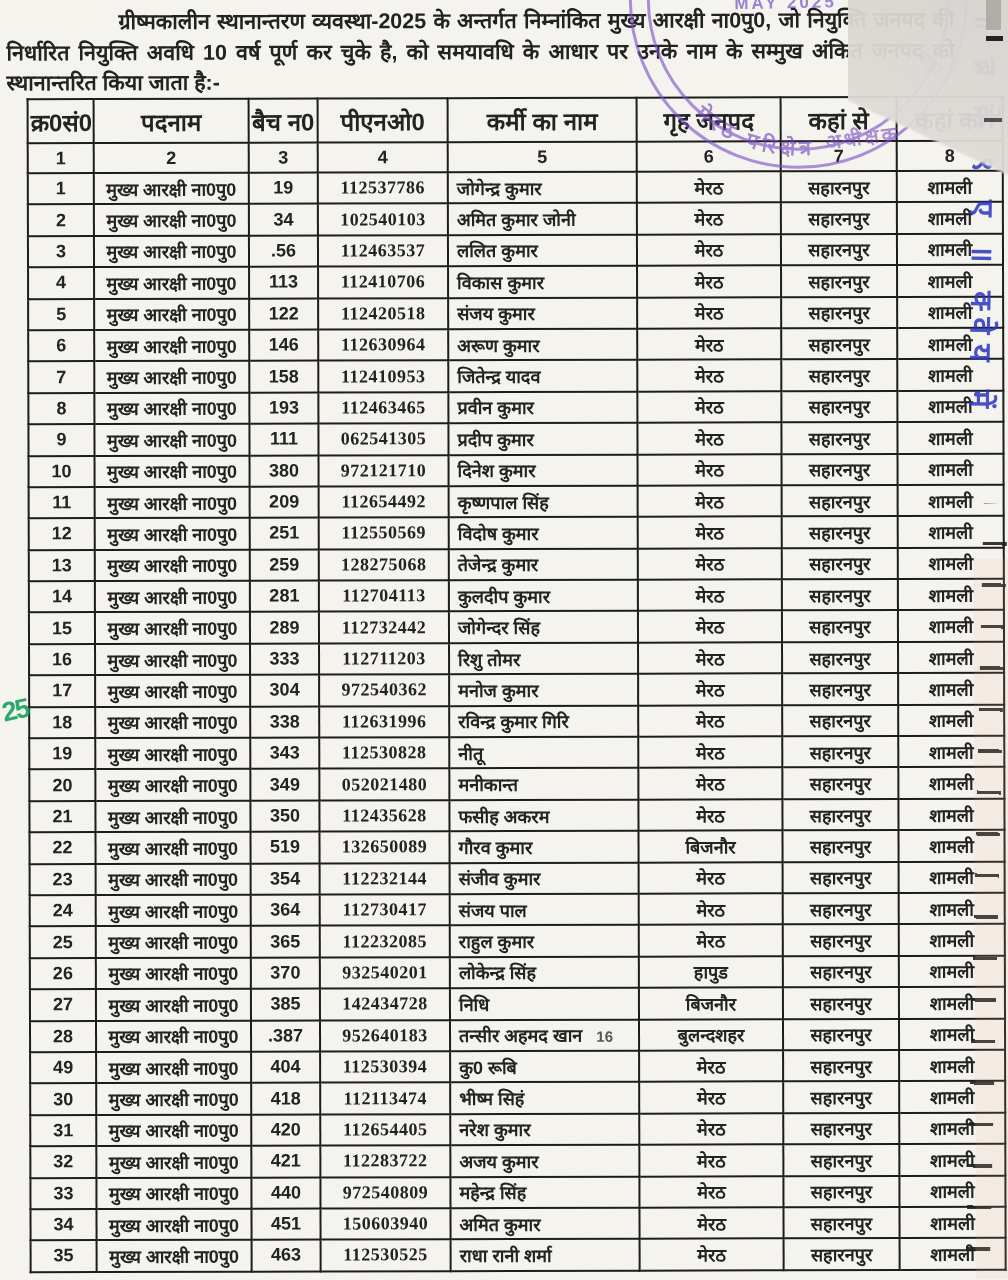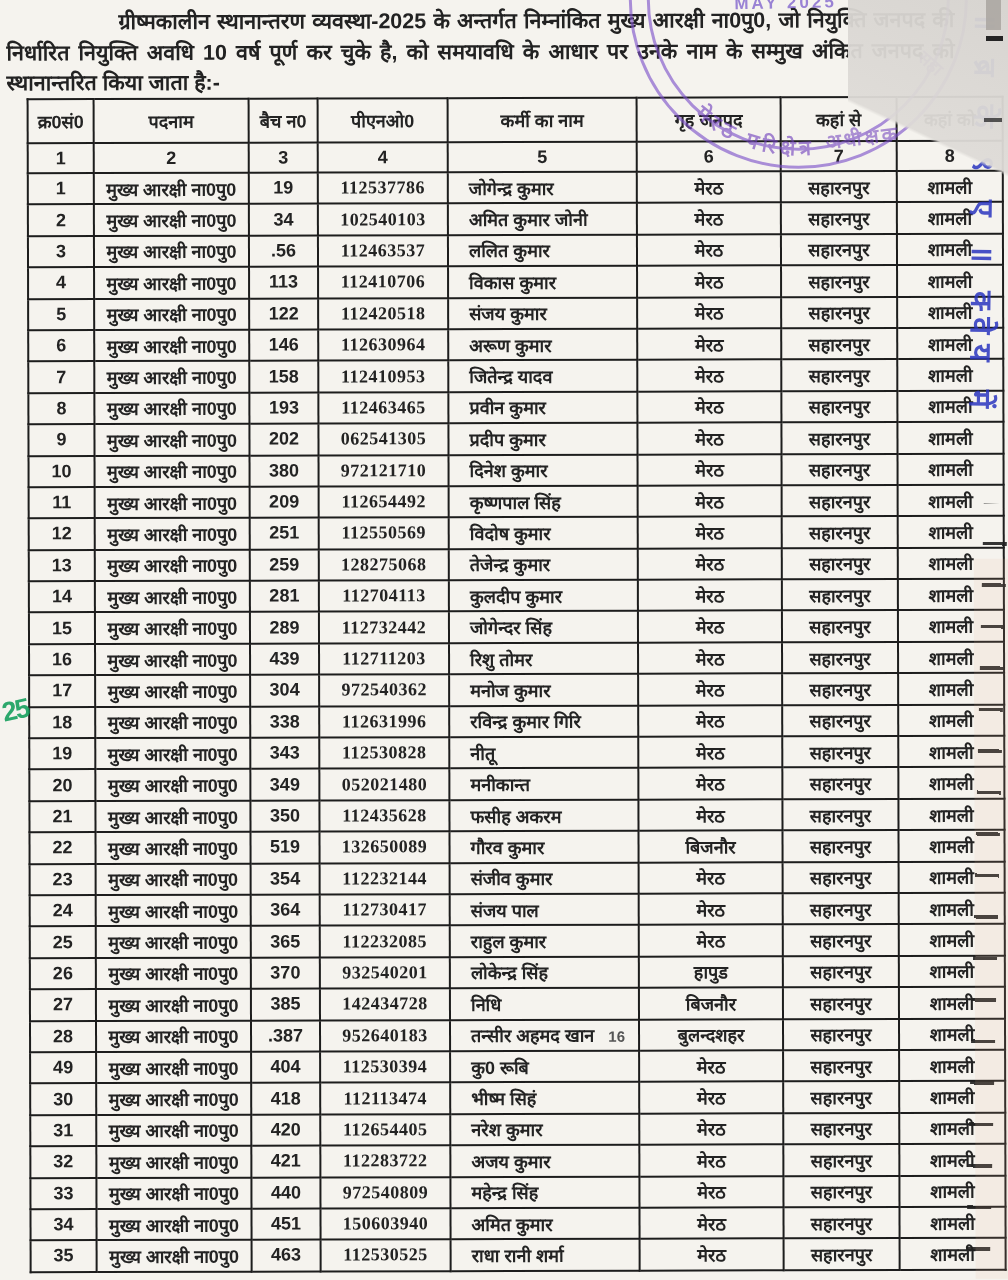--- a/index.html
+++ b/index.html
@@ -21,26 +21,26 @@
     position:absolute;top:97px;left:28px;width:927px;
     border-collapse:collapse;table-layout:fixed;
     background:transparent;
   }
   table.main th,table.main td{
     border:2px solid #1d1d1d;
     font-size:18px;font-weight:700;color:#232323;
     text-align:center;vertical-align:middle;
     padding:1px 2px;overflow:hidden;white-space:nowrap;
   }
-  tr.head-row th{height:40px;font-size:18px;margin-top:12px;}
+  tr.head-row th{height:40px;font-size:24px;margin-top:12px;}
   tr.num-row td{height:26px;font-size:18px;}
   #rows tr{height:31.4px;}
   .w0{width:60px}.w1{width:149px}.w2{width:63px}.w3{width:124px}
   .w4{width:183px}.w5{width:138px}.w6{width:110px}.w7{width:100px}
-  #rows td.c4{text-align:left;padding-left:20px;}
+  #rows td.c4{text-align:left;padding-left:8px;}
   #rows td.c3{letter-spacing:.5px;font-family:Liberation Serif, serif;}
   .name-mark{font-size:15px;color:#555;margin-left:14px;font-weight:600;}
   
   .stamp{position:absolute;left:600px;top:0;width:400px;height:210px;opacity:.62;pointer-events:none;}
   .stamp .ring{fill:none;stroke:#7b4fc9;stroke-width:3;}
   .stamp text{fill:#7040bd;font-weight:700;}
   .stamp .stext{font-size:21px;letter-spacing:5px;}
   .stamp .sword{font-size:20px;letter-spacing:3px;opacity:.9;}
   .stamp .sword2{font-size:18px;}
   .date-stamp{
@@ -187,21 +187,21 @@
           <td class="c2">193</td>
           <td class="c3">112463465</td>
           <td class="c4">प्रवीन कुमार</td>
           <td class="c5">मेरठ</td>
           <td class="c6">सहारनपुर</td>
           <td class="c7">शामली</td>
         </tr>
         <tr>
           <td class="c0">9</td>
           <td class="c1">मुख्य आरक्षी ना0पु0</td>
-          <td class="c2">202</td>
+          <td class="c2">111</td>
           <td class="c3">062541305</td>
           <td class="c4">प्रदीप कुमार</td>
           <td class="c5">मेरठ</td>
           <td class="c6">सहारनपुर</td>
           <td class="c7">शामली</td>
         </tr>
         <tr>
           <td class="c0">10</td>
           <td class="c1">मुख्य आरक्षी ना0पु0</td>
           <td class="c2">380</td>
@@ -257,21 +257,21 @@
           <td class="c2">289</td>
           <td class="c3">112732442</td>
           <td class="c4">जोगेन्दर सिंह</td>
           <td class="c5">मेरठ</td>
           <td class="c6">सहारनपुर</td>
           <td class="c7">शामली</td>
         </tr>
         <tr>
           <td class="c0">16</td>
           <td class="c1">मुख्य आरक्षी ना0पु0</td>
-          <td class="c2">439</td>
+          <td class="c2">333</td>
           <td class="c3">112711203</td>
           <td class="c4">रिशु तोमर</td>
           <td class="c5">मेरठ</td>
           <td class="c6">सहारनपुर</td>
           <td class="c7">शामली</td>
         </tr>
         <tr>
           <td class="c0">17</td>
           <td class="c1">मुख्य आरक्षी ना0पु0</td>
           <td class="c2">304</td>

